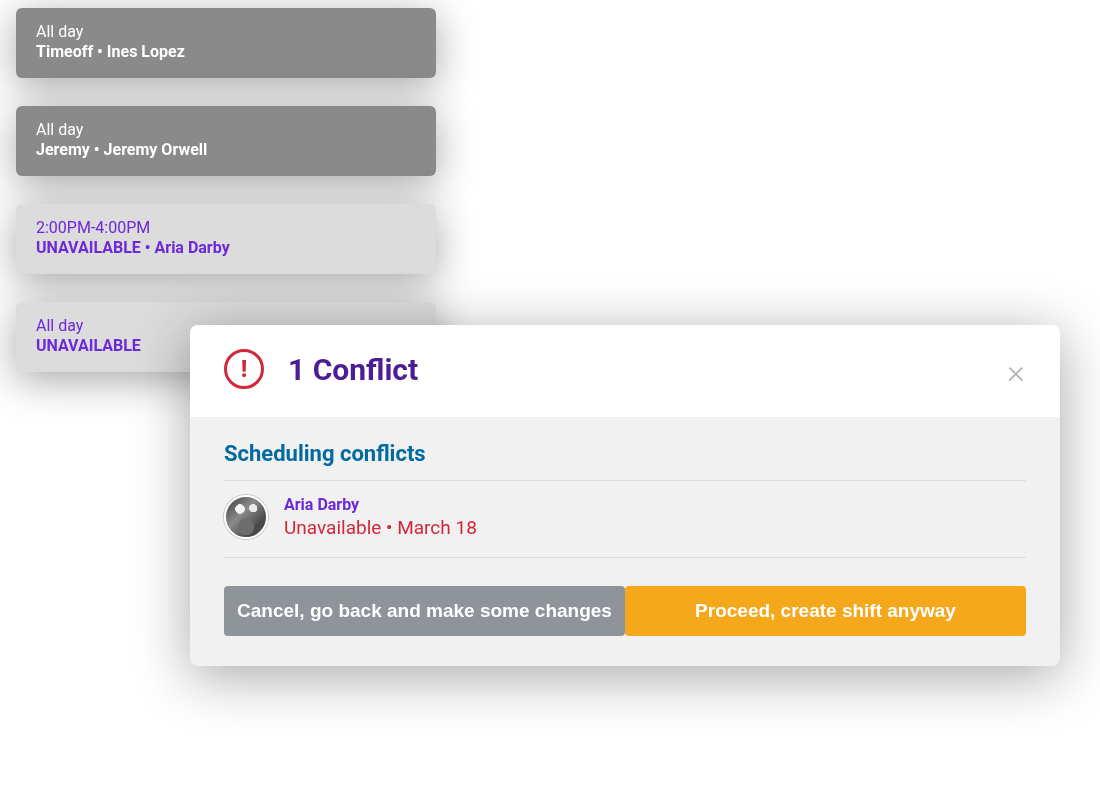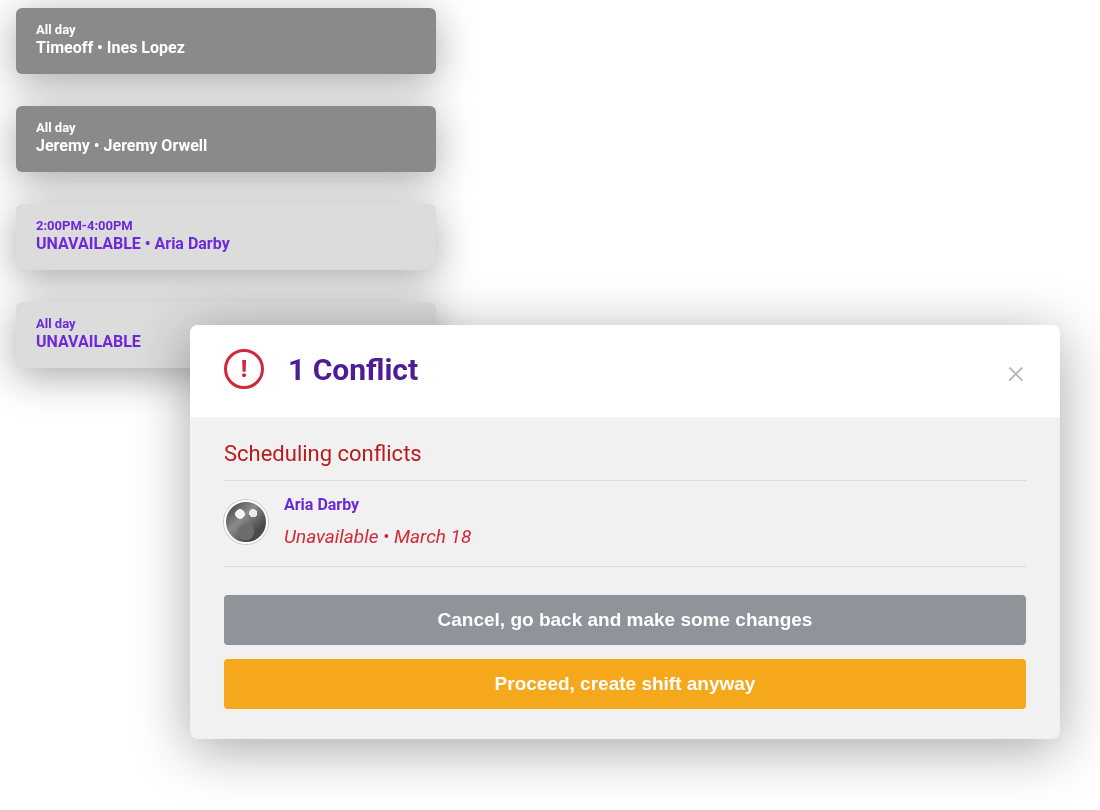--- a/index.html
+++ b/index.html
@@ -17,22 +17,22 @@
       filter: drop-shadow(0 8px 20px rgba(0,0,0,.35));
     }
 
     .event-card {
       width: 420px;
       padding: 14px 20px 16px 20px;
       border-radius: 6px;
       line-height: 1.25;
     }
     .event-card .line1 {
-      font-size: 13px;
-      font-weight: 700;
+      font-size: 16px;
+      font-weight: 400;
     }
     .event-card .line2 {
       font-size: 16px;
       font-weight: 700;
     }
 
     .card-dark {
       background: #8a8a8a;
       color: #fff;
     }
@@ -88,22 +88,22 @@
       font-size: 34px;
       line-height: 1;
       font-weight: 300;
     }
 
     .modal-body {
       padding: 24px 34px 8px 34px;
     }
     .section-heading {
       font-size: 22px;
-      color: #b91c1c;
-      font-weight: 400;
+      color: #0369a1;
+      font-weight: 700;
       padding-bottom: 14px;
       border-bottom: 1px solid #dcdcdc;
     }
     .conflict-row {
       display:flex;
       align-items:center;
       gap: 16px;
       padding: 14px 0 18px 0;
       border-bottom: 1px solid #dcdcdc;
     }
@@ -120,29 +120,27 @@
       flex: 0 0 auto;
     }
     .conflict-text .name {
       font-size: 16px;
       font-weight: 700;
       color: #6d28d9;
     }
     .conflict-text .reason {
       font-size: 19px;
       color: #d1293a;
-      margin-top: 11px;
-      font-style: italic;
+      margin-top: 2px;
     }
 
     .modal-actions {
       padding: 20px 34px 30px 34px;
       display:flex;
-      flex-direction: column;
-      gap: 14px;
+      flex-direction: row;
     }
     .btn {
       width: 100%;
       border: none;
       border-radius: 4px;
       padding: 14px 10px;
       font-size: 19px;
       font-weight: 700;
       cursor: pointer;
       color: #fff;

